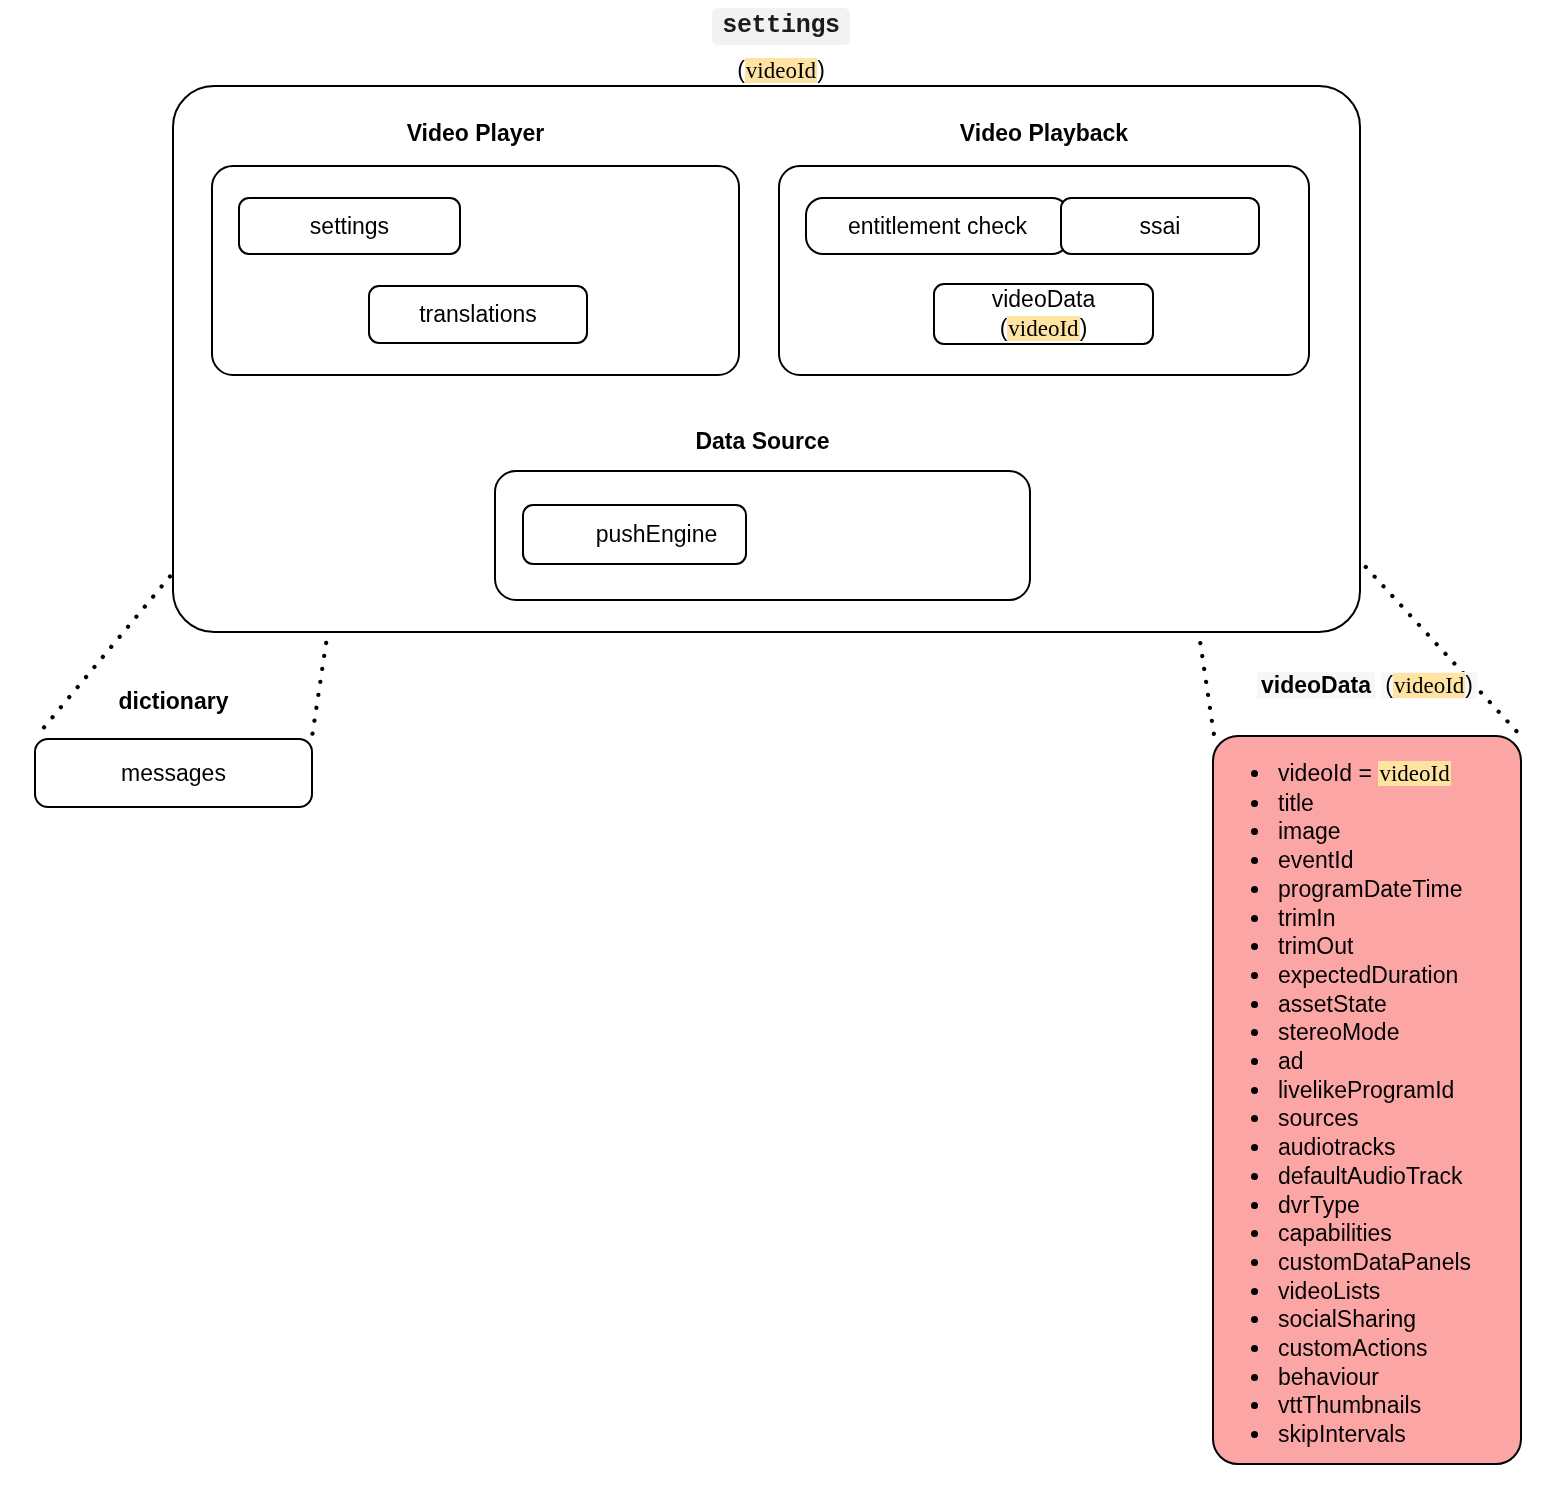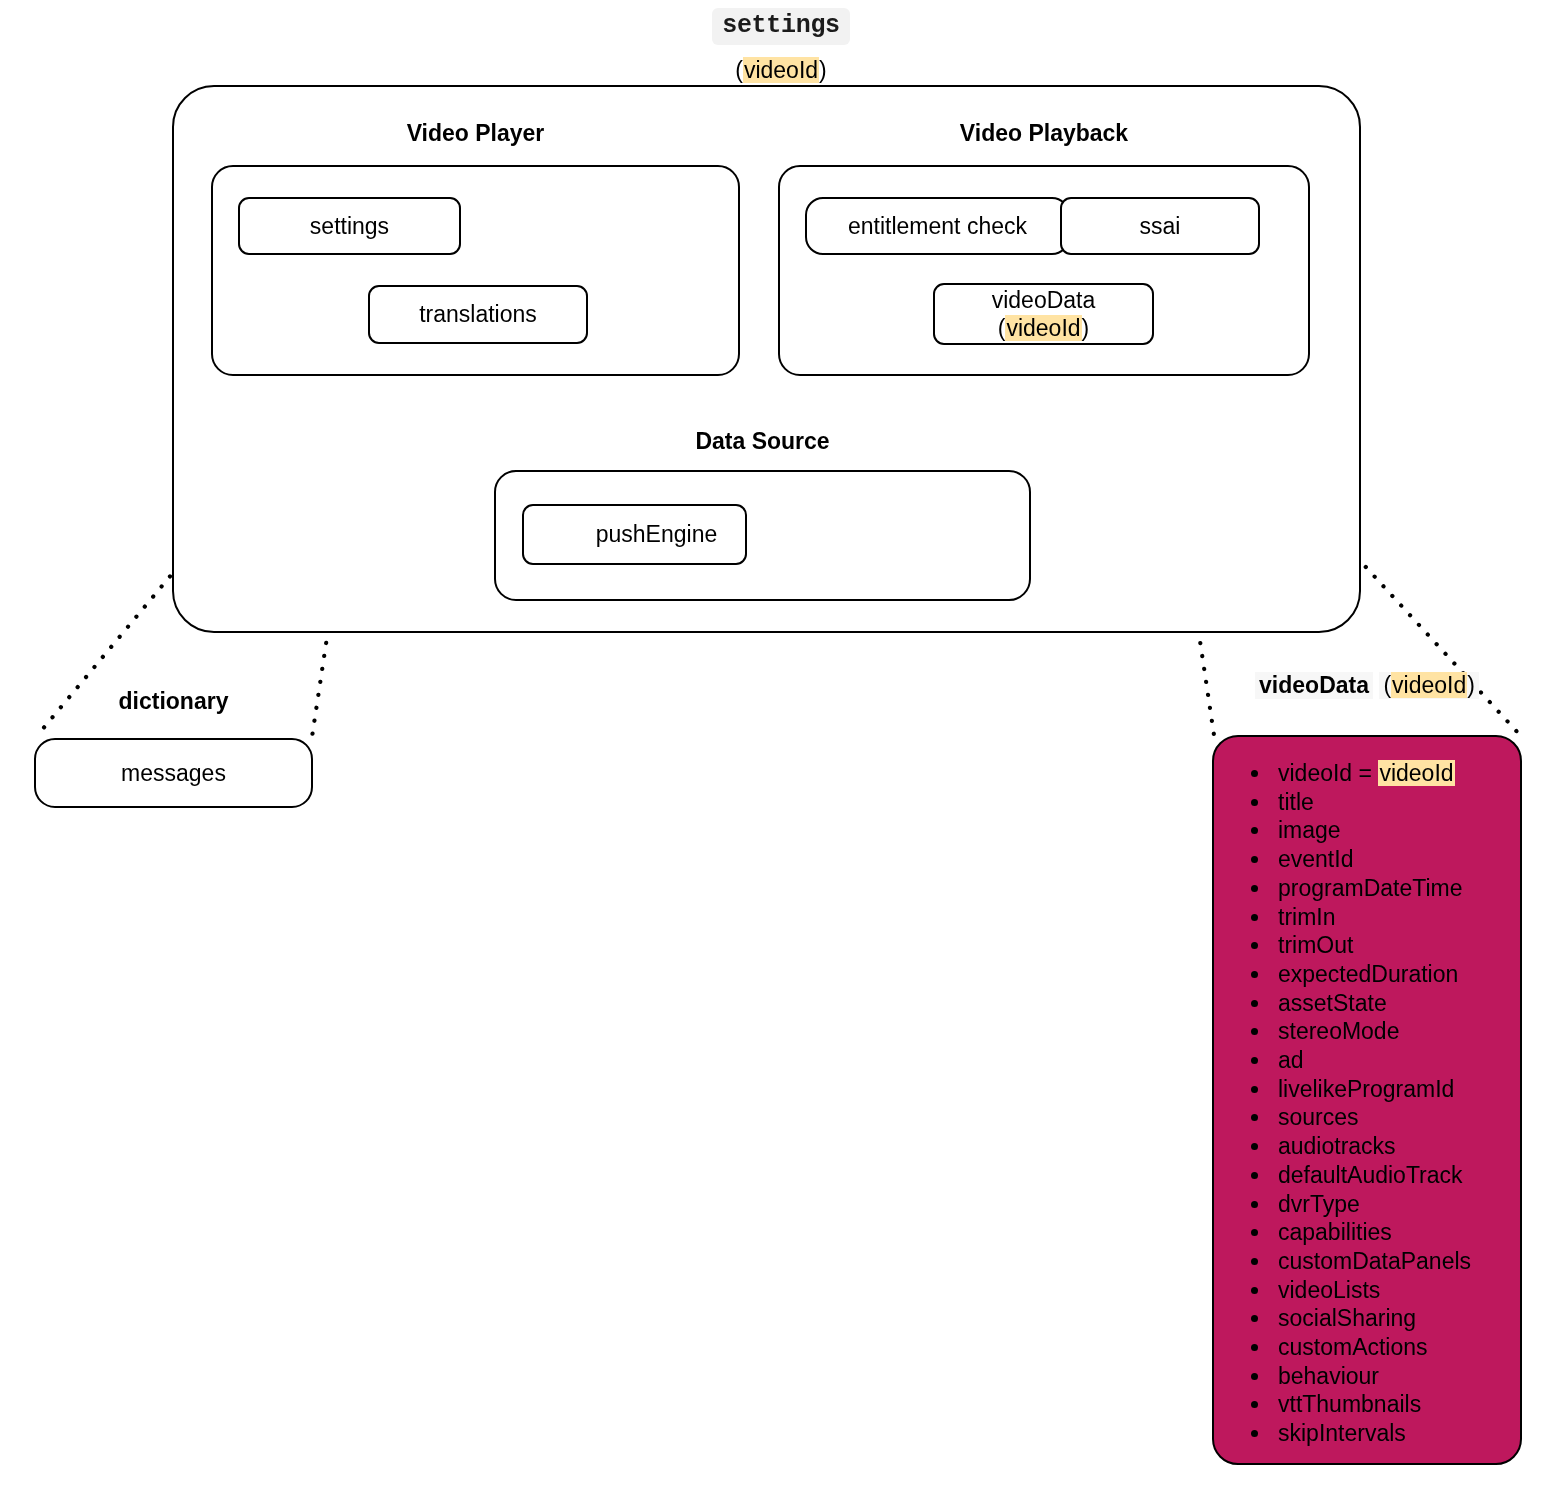--- a/index.html
+++ b/index.html
@@ -71,28 +71,29 @@
   .grouplabel {
     font-size: 23px;
     font-weight: bold;
     text-align: center;
   }
 
   
   .hl {
     background: #ffe3a3;
     padding: 0 1px;
+    font-family: Liberation Serif, serif;
   }
   .softbg { background: #f7f7f7; }
 
   
   #videodata-panel {
     border: 2.4px solid #000;
     border-radius: 26px;
-    background: #be185d;
+    background: #fca5a5;
     box-sizing: border-box;
   }
   #videodata-list {
     margin: 0;
     padding: 22px 0 18px 58px;
     list-style: disc;
     font-size: 23px;
     line-height: 28.7px;
   }
   #videodata-list li { padding-left: 6px; }
@@ -155,21 +156,21 @@
   <div class="abs rbox leaf" style="left:933px; top:283px; width:221px; height:62px; flex-direction:column;">
     <span>videoData</span>
     <span><span>(</span><span class="hl">videoId</span><span>)</span></span>
   </div>
 
   <div class="abs grouplabel" style="left:494px; top:428px; width:537px;">Data Source</div>
   <div class="abs rbox group" style="left:494px; top:470px; width:537px; height:131px; display:block;"></div>
   <div class="abs rbox leaf" style="left:522px; top:504px; width:225px; height:61px;padding-left:44px;">pushEngine</div>
 
   <div class="abs grouplabel" style="left:34px; top:688px; width:279px;">dictionary</div>
-  <div class="abs rbox leaf" style="left:34px; top:738px; width:279px; height:70px; border-radius:21px;">messages</div>
+  <div class="abs rbox leaf" style="left:34px; top:738px; width:279px; height:70px; border-radius:14px;">messages</div>
 
   <div class="abs" id="videodata-title" style="left:1212px; top:672px; width:310px;">
     <div class="softbg" style="display:inline-block; padding:0 4px;">videoData</div>
     <div class="sub softbg" style="display:inline-block; padding:0 4px;"><span>(</span><span class="hl">videoId</span><span>)</span></div>
   </div>
 
   <div class="abs" id="videodata-panel" style="left:1212px; top:735px; width:310px; height:730px;">
     <ul id="videodata-list">
       <li><span>videoId = </span><span class="hl">videoId</span></li>
       <li>title</li>

